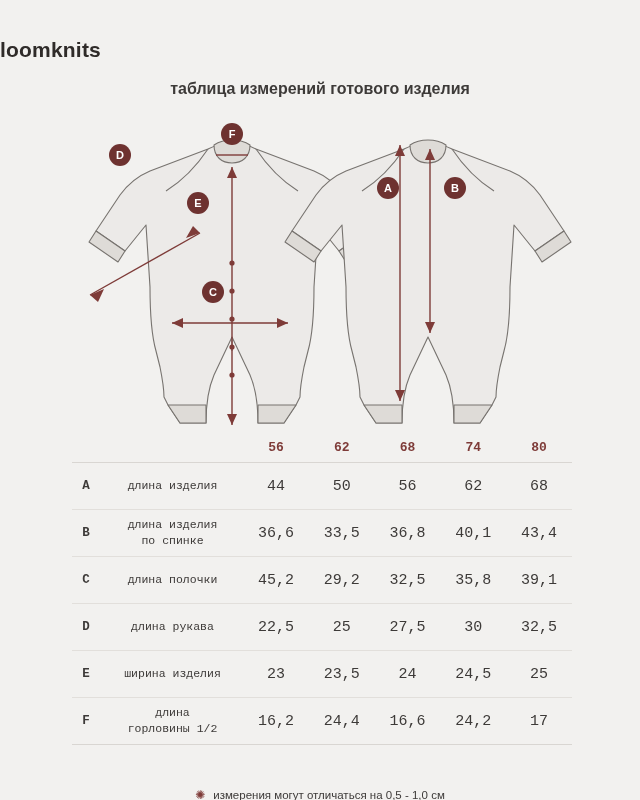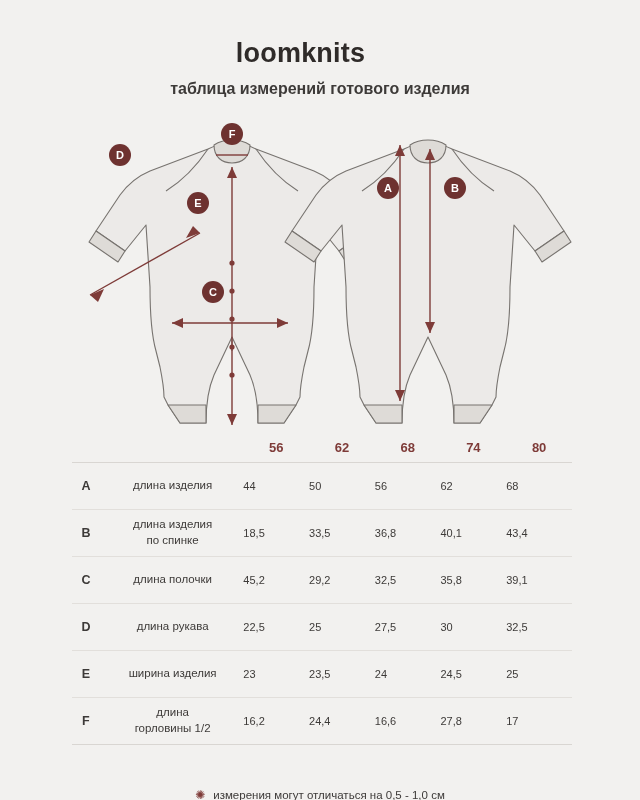--- a/index.html
+++ b/index.html
@@ -17,22 +17,22 @@
   .page {
     position: relative;
     width: 640px;
     height: 800px;
   }
   .brand {
     position: absolute;
     top: 38px;
     left: 0;
     width: 601px;
-    text-align: center;
-    font-size: 27px;
+    text-align: left;
+    font-size: 21px;
     font-weight: bold;
     letter-spacing: 0.2px;
     color: #2f2b29;
   }
   .subtitle {
     position: absolute;
     top: 80px;
     left: 0;
     width: 640px;
     text-align: center;
@@ -54,20 +54,21 @@
     width: 500px;
   }
   table.size-table {
     border-collapse: collapse;
     width: 500px;
     font-size: 11.5px;
   }
   table.size-table th, table.size-table td {
     padding: 0;
     margin: 3px;
+    font-family: Liberation Mono, monospace;
   }
   .hdr-row th {
     height: 30px;
     vertical-align: middle;
     font-size: 13px;
     font-weight: bold;
     color: #7e3b38;
     text-align: center;
     border-bottom: 1px solid #d9d6d2;
   }
@@ -84,22 +85,22 @@
   .name-col {
     width: 142px;
     text-align: center;
     font-size: 11.5px;
     color: #3d3a38;
     line-height: 1.35;
     padding-left: 2px !important;
   }
   .val-col {
     width: 66px;
-    text-align: left;
-    font-size: 11px;
+    text-align: center;
+    font-size: 15px;
     color: #3d3a38;
   }
   tbody tr td {
     height: 46px;
     vertical-align: middle;
     border-bottom: 1px solid #e2dfdb;
   }
   tbody tr:last-child td {
     border-bottom: 1px solid #d9d6d2;
   }
@@ -255,21 +256,21 @@
           <td class="val-col">56</td>
           <td class="val-col">62</td>
           <td class="val-col">68</td>
         </tr>
         <tr>
           <td class="lbl-col">B</td>
           <td class="name-col">
             <span>длина изделия</span><br>
             <span>по спинке</span>
           </td>
-          <td class="val-col">18,5</td>
+          <td class="val-col">36,6</td>
           <td class="val-col">33,5</td>
           <td class="val-col">36,8</td>
           <td class="val-col">40,1</td>
           <td class="val-col">43,4</td>
         </tr>
         <tr>
           <td class="lbl-col">C</td>
           <td class="name-col">
             <span>длина полочки</span>
           </td>
@@ -303,21 +304,21 @@
         </tr>
         <tr>
           <td class="lbl-col">F</td>
           <td class="name-col">
             <span>длина</span><br>
             <span>горловины 1/2</span>
           </td>
           <td class="val-col">16,2</td>
           <td class="val-col">24,4</td>
           <td class="val-col">16,6</td>
-          <td class="val-col">27,8</td>
+          <td class="val-col">24,2</td>
           <td class="val-col">17</td>
         </tr>
       </tbody>
     </table>
   </div>
 
   <div class="footnote">
     <span class="mark">✺</span><span class="fn-text">измерения могут отличаться на 0,5 - 1,0 см</span>
   </div>
 

